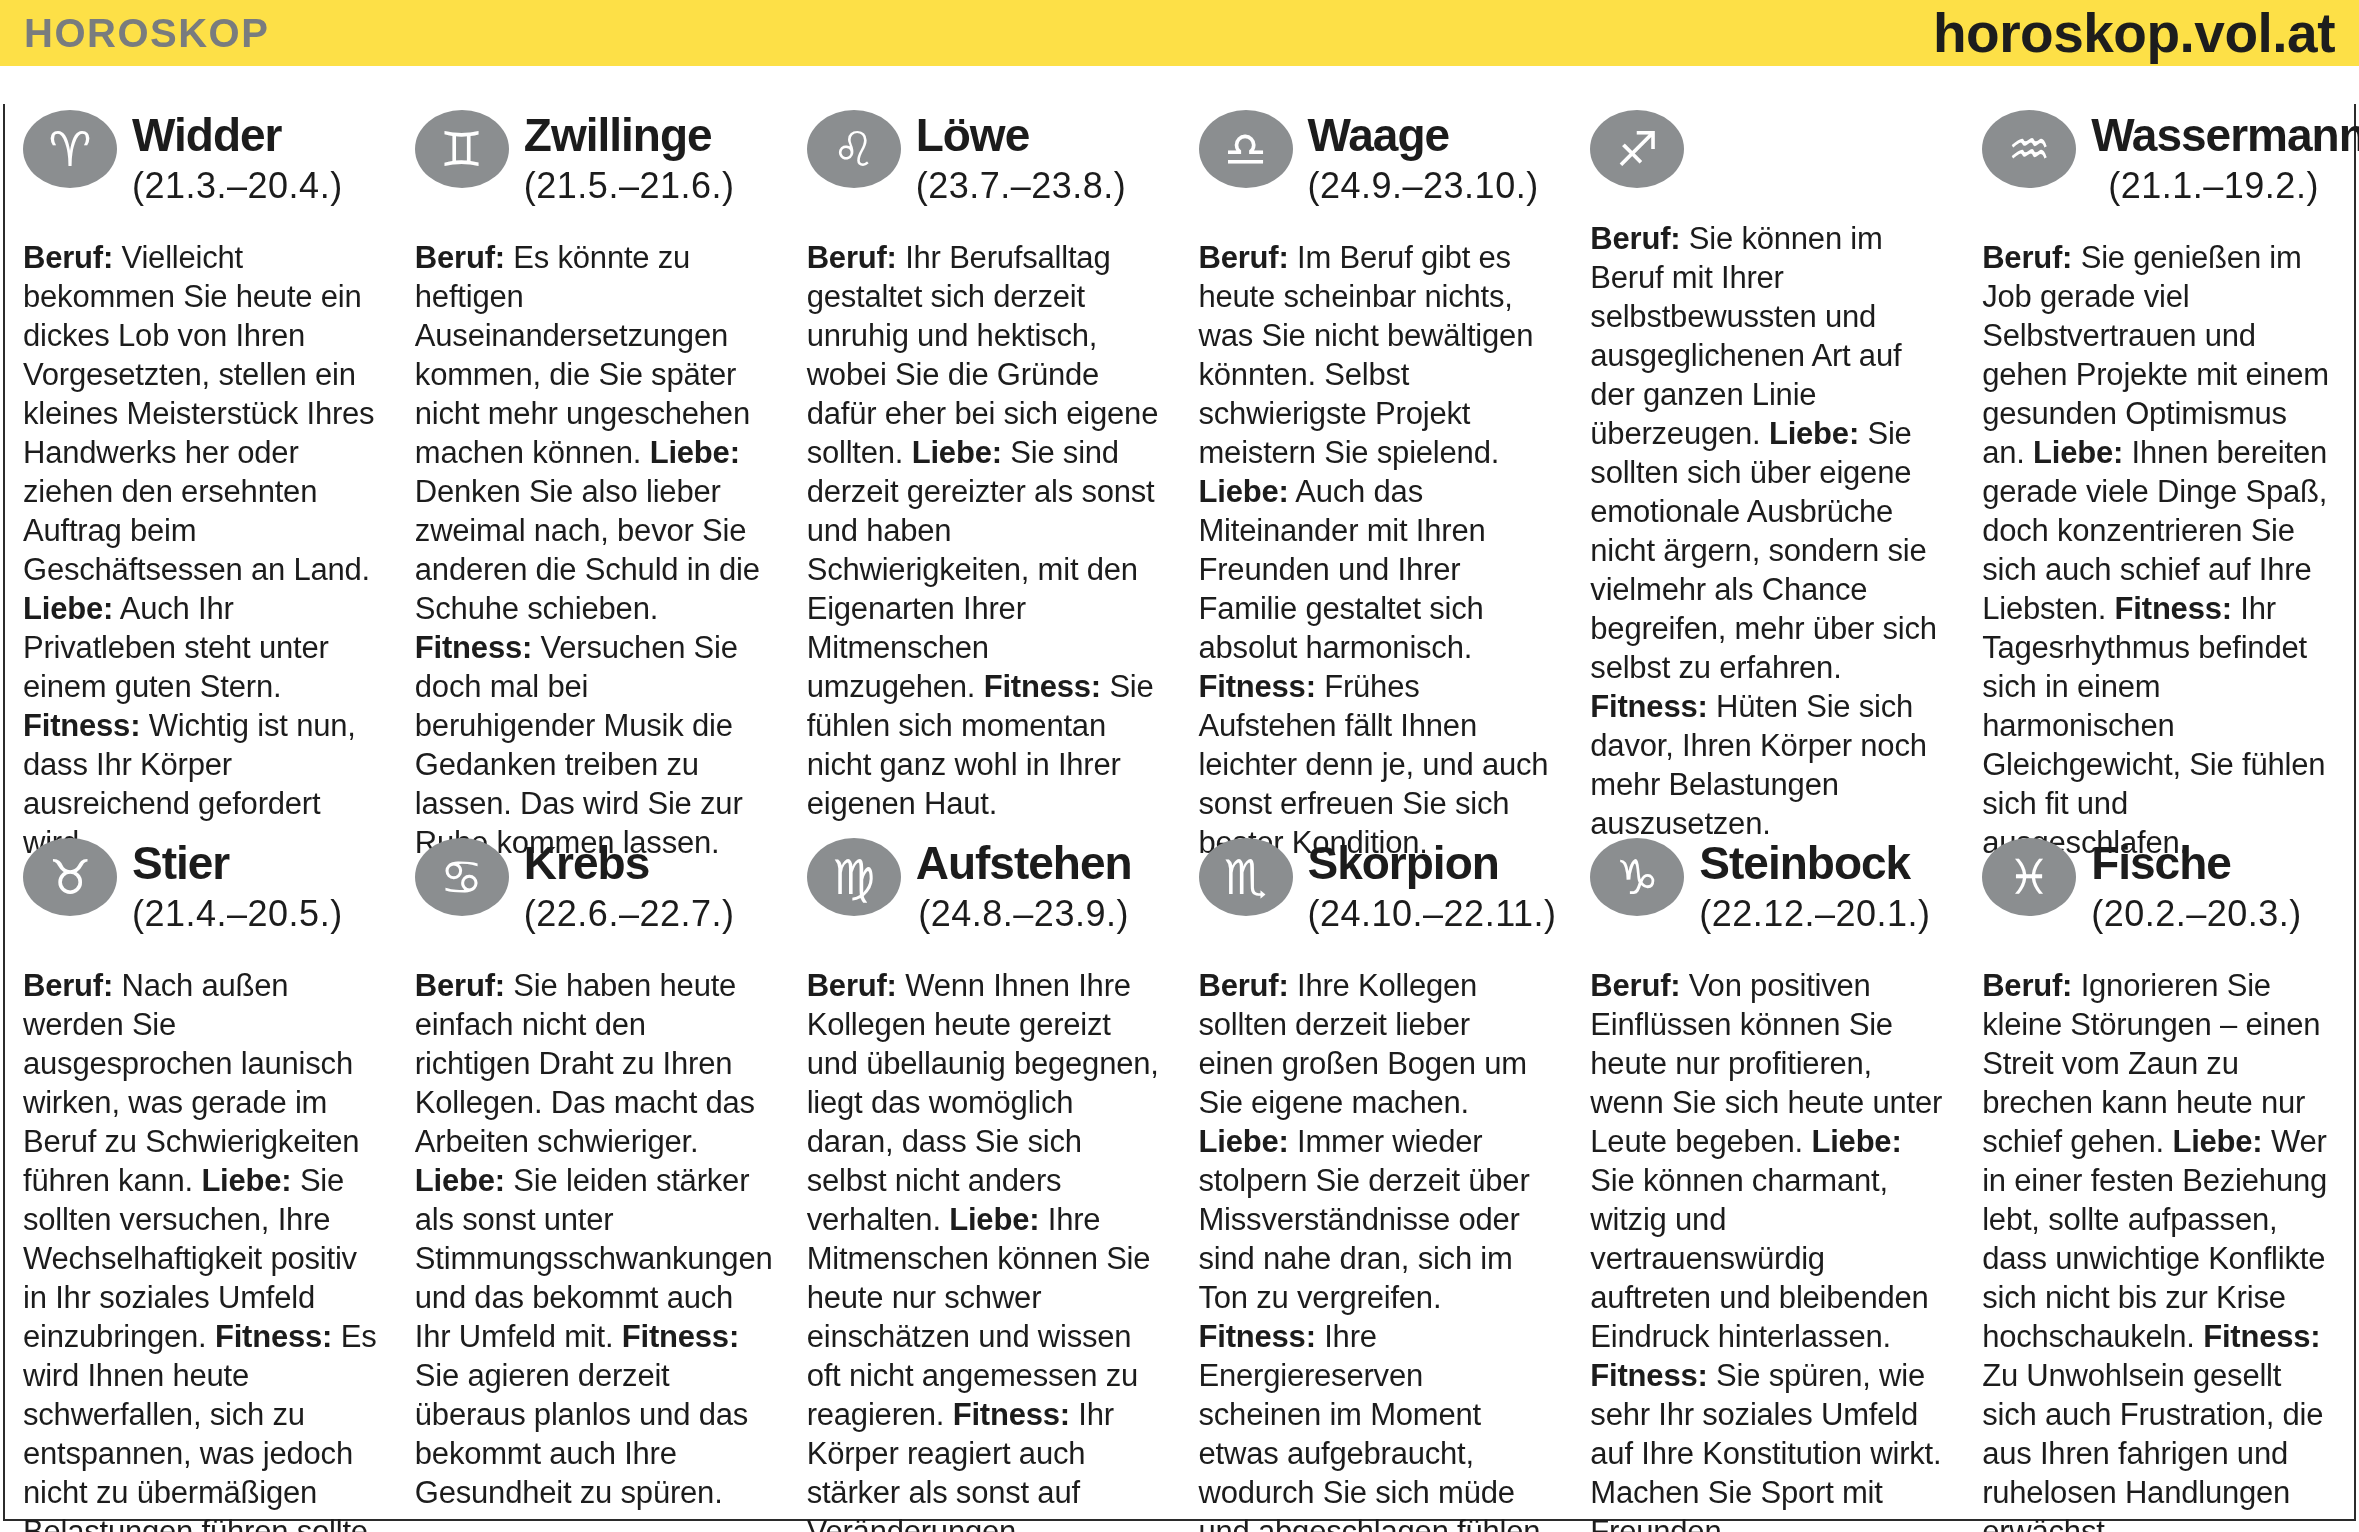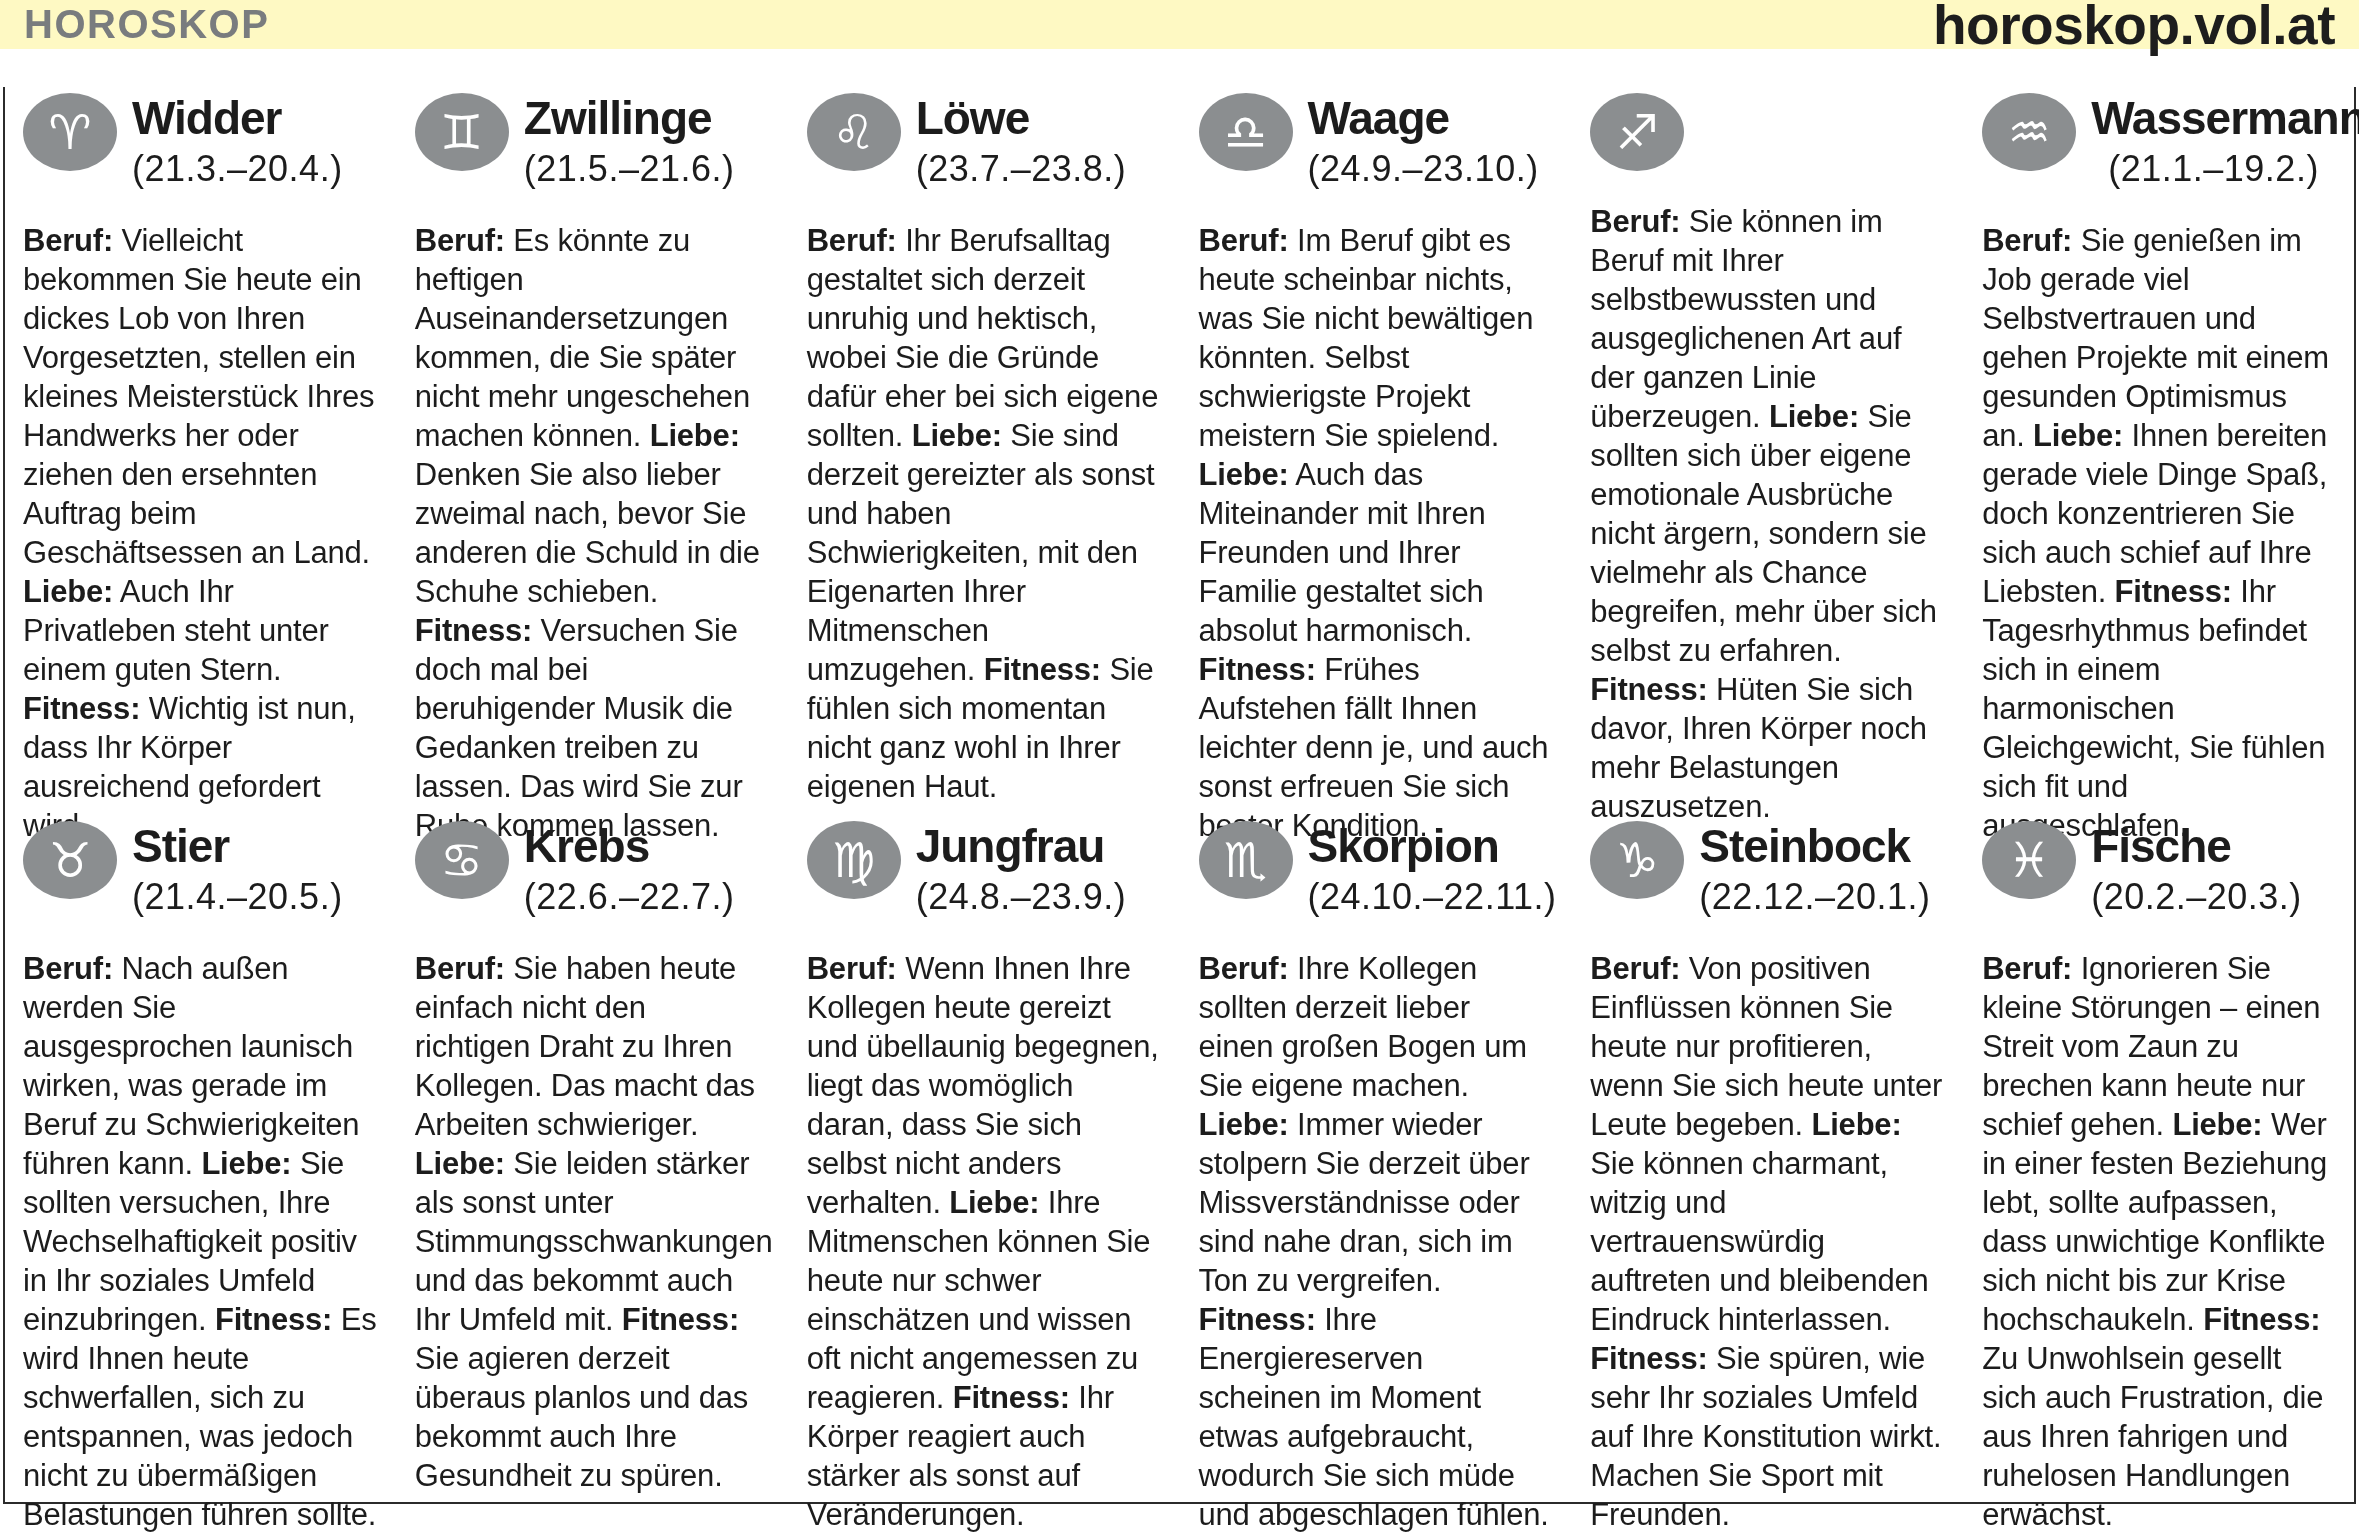--- a/index.html
+++ b/index.html
@@ -5,22 +5,22 @@
   html, body { margin: 0; padding: 0; }
   body {
     width: 2359px; height: 1532px;
     background: #ffffff;
     font-family: "Liberation Sans", "DejaVu Sans", sans-serif;
     color: #1c1c1c;
     overflow: hidden;
     position: relative;
   }
   .masthead {
-    height: 49px;
-    background: #fef9c3;
+    height: 66px;
+    background: #fde047;
     display: flex;
     justify-content: space-between;
     align-items: center;
     padding: 12px 24px;
     box-sizing: border-box;
   }
   .masthead-title {
     font-size: 40px;
     font-weight: bold;
     color: #797c7e;
@@ -235,21 +235,21 @@
         <b>Fitness:</b> <span>Sie agieren derzeit überaus planlos und das bekommt auch Ihre Gesundheit zu spüren.</span>
       </p>
     </section>
 
     <section class="card">
       <div class="card-head">
         <span class="zicon">
             <span class="glyph">♍</span>
           </span>
         <div class="head-text">
-          <div class="sign-name">Jungfrau</div>
+          <div class="sign-name">Aufstehen</div>
           <div class="sign-dates">(24.8.–23.9.)</div>
         </div>
       </div>
       <p class="card-body">
         <b>Beruf:</b> <span>Wenn Ihnen Ihre Kollegen heute gereizt und übellaunig begegnen, liegt das womöglich daran, dass Sie sich selbst nicht anders verhalten.</span>
         <b>Liebe:</b> <span>Ihre Mitmenschen können Sie heute nur schwer einschätzen und wissen oft nicht angemessen zu reagieren.</span>
         <b>Fitness:</b> <span>Ihr Körper reagiert auch stärker als sonst auf Veränderungen.</span>
       </p>
     </section>
 

